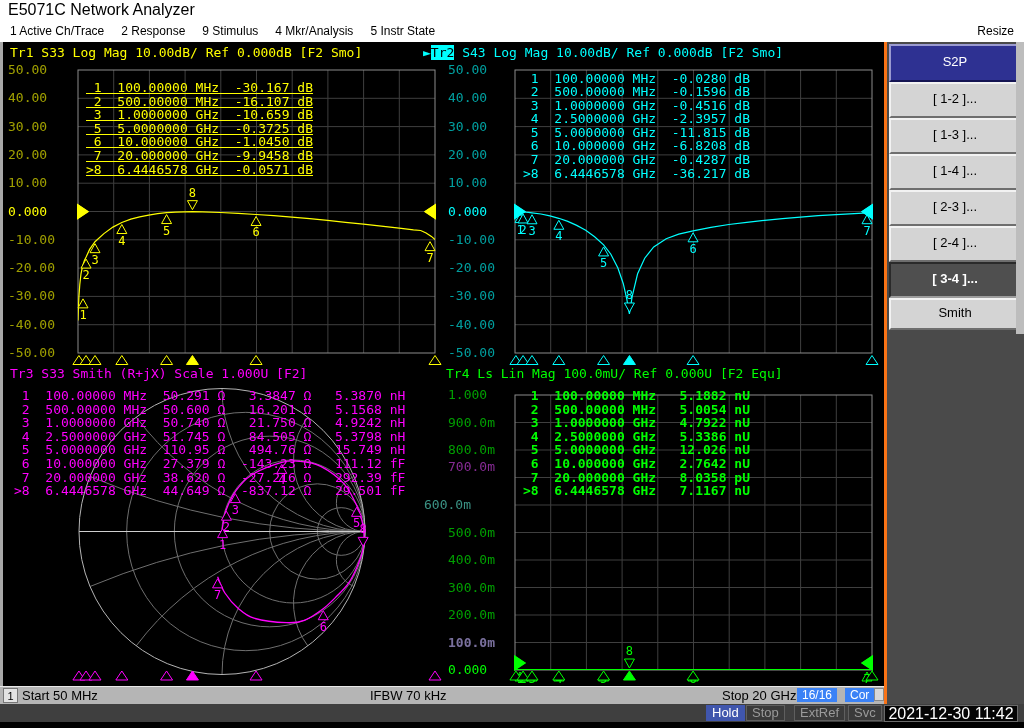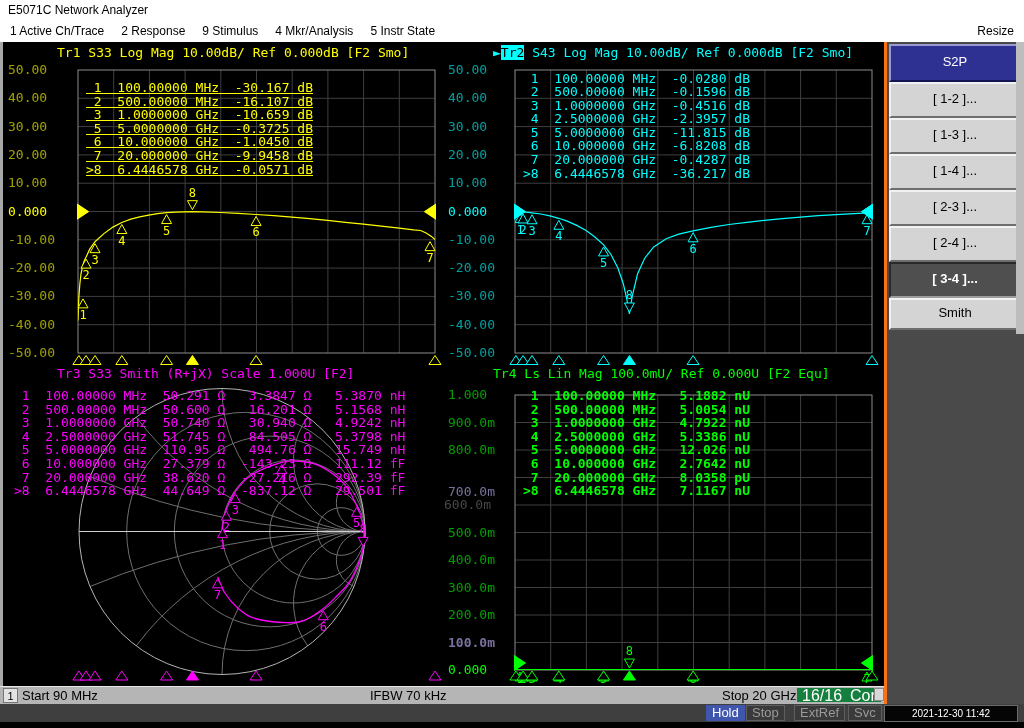--- a/index.html
+++ b/index.html
@@ -1,27 +1,27 @@
 <!DOCTYPE html>
 <html><head>
 <meta charset="utf-8">
 <style>
   html,body{margin:0;padding:0;background:#000;}
   .stage{position:relative;width:1024px;height:728px;background:#000;overflow:hidden;
          font-family:"Liberation Sans",sans-serif;}
   .titlebar{position:absolute;left:0;top:0;width:1024px;height:20px;background:#ffffff;
-            color:#000;font-size:12px;line-height:20px;padding-left:8px;box-sizing:border-box;}
+            color:#000;font-size:16px;line-height:20px;padding-left:8px;box-sizing:border-box;}
   .menubar{position:absolute;left:0;top:20px;width:1024px;height:22px;background:#ffffff;
            display:flex;align-items:center;gap:17px;padding:0 10px;box-sizing:border-box;
            font-size:12px;color:#000;}
   .menu-item{white-space:pre;cursor:default;}
   .resize{margin-left:auto;}
   .screen{position:absolute;left:0;top:42px;width:884px;height:644px;background:#000;}
   .edge-left{position:absolute;left:0;top:42px;width:3px;height:662px;background:#a8a8a8;}
-  .tr-title{position:absolute;font:13px "DejaVu Sans Mono",monospace;white-space:pre;height:14px;margin-left:47px;}
+  .tr-title{position:absolute;font:13px "DejaVu Sans Mono",monospace;white-space:pre;height:14px;}
   .tr-name.active{background:#00ffff;color:#000;}
   .tr-arrow{color:#00ffff;}
   .mtable{position:absolute;font:13px "DejaVu Sans Mono",monospace;line-height:13.6px;}
   .mrow{white-space:pre;height:13.6px;}
   .ytick{position:absolute;width:60px;text-align:left;font:13px "DejaVu Sans Mono",monospace;
          line-height:14px;opacity:.62;}
   .ytick.ref{opacity:1;}
   svg{position:absolute;left:0;top:0;}
   .sidebar{position:absolute;left:884px;top:42px;width:140px;height:662px;background:#4a4a4a;
            border-left:3px solid #f97316;box-sizing:border-box;}
@@ -29,51 +29,51 @@
         font-size:13px;text-align:center;line-height:30px;border:2px solid;
         border-color:#f2f2f2 #6e6e6e #6e6e6e #f2f2f2;cursor:pointer;}
   .skey.header{background:#2e3192;color:#fff;border-color:#9a9ad0 #141452 #141452 #9a9ad0;}
   .skey.pressed{background:#4f4f4f;color:#fff;border-color:#2a2a2a #9c9c9c #9c9c9c #2a2a2a;font-weight:bold;}
   .strip{position:absolute;right:0;top:0;width:8px;height:292px;background:#bdbdbd;}
   .status1{position:absolute;left:0;top:686px;width:884px;height:18px;background:#b5b5b5;
            border-top:1px solid #e8e8e8;box-sizing:border-box;font-size:13px;color:#000;}
   .status1 span{position:absolute;top:1px;line-height:15px;}
   .chbox{position:absolute;left:3px;top:2px;width:13px;height:13px;background:#e3e3e3;
          border:1px solid #777;font-size:11px;line-height:13px;text-align:center;}
-  .bluebadge{position:absolute;top:2px;height:14px;line-height:14px;background:#15803d;
-             color:#fff;font-size:16px;padding:0 5px;}
+  .bluebadge{position:absolute;top:2px;height:14px;line-height:14px;background:#3b82f6;
+             color:#fff;font-size:12px;padding:0 5px;}
   .lightbox{position:absolute;top:3px;width:8px;height:11px;background:#d8d8d8;border:1px solid #888;}
   .status2{position:absolute;left:0;top:704px;width:1024px;height:18px;background:#3f3f3f;}
   .hold{position:absolute;left:706px;top:1px;height:16px;line-height:16px;background:#4056ad;
         color:#fff;font-size:13px;padding:0 6px;}
   .dim{position:absolute;top:1px;height:14px;line-height:14px;background:#3a3a3a;color:#9a9a9a;
        font-size:13px;padding:0 5px;border:1px solid #5f5f5f;}
   .date{position:absolute;left:884px;top:1px;width:132px;height:15px;line-height:15px;
-        background:#050505;color:#fff;font-size:10px;text-align:center;border:1px solid #6a6a6a;}
+        background:#050505;color:#fff;font-size:16px;text-align:center;border:1px solid #6a6a6a;}
 </style>
 </head>
 <body>
 
 <div class="stage">
 
   <div class="titlebar">E5071C Network Analyzer</div>
 
   <div class="menubar">
     <span class="menu-item">1 Active Ch/Trace</span>
       <span class="menu-item">2 Response</span>
       <span class="menu-item">9 Stimulus</span>
       <span class="menu-item">4 Mkr/Analysis</span>
       <span class="menu-item">5 Instr State</span>
       <span class="menu-item resize">Resize</span>
   </div>
 
   <div class="screen">
 
     <div class="tr-title" style="left:10px;top:3px;color:#ffff00"><span class="tr-name">Tr1</span><span> S33 Log Mag 10.00dB/ Ref 0.000dB [F2 Smo]</span></div>
-    <div class="tr-title" style="left:446px;top:3px;color:#00ffff"><span class="tr-arrow">►</span><span class="tr-name active">Tr2</span><span> S43 Log Mag 10.00dB/ Ref 0.000dB [F2 Smo]</span></div>
+    <div class="tr-title" style="left:423px;top:3px;color:#00ffff"><span class="tr-arrow">►</span><span class="tr-name active">Tr2</span><span> S43 Log Mag 10.00dB/ Ref 0.000dB [F2 Smo]</span></div>
     <div class="tr-title" style="left:10px;top:324px;color:#ff00ff"><span class="tr-name">Tr3</span><span> S33 Smith (R+jX) Scale 1.000U [F2]</span></div>
     <div class="tr-title" style="left:446px;top:324px;color:#00ff00"><span class="tr-name">Tr4</span><span> Ls Lin Mag 100.0mU/ Ref 0.000U [F2 Equ]</span></div>
 
     <svg id="plots" width="884" height="644" viewBox="0 0 884 644">
         <defs>
           <clipPath id="clip-tr1">
             <rect x="78" y="28" width="357" height="283"></rect>
           </clipPath>
           <clipPath id="clip-tr2">
             <rect x="515" y="28" width="357" height="283"></rect>
@@ -376,22 +376,22 @@
         <div class="ytick" style="left: 448px; top: 190.8px; color: rgb(0, 255, 255);">-10.00</div>
         <div class="ytick" style="left: 448px; top: 219.1px; color: rgb(0, 255, 255);">-20.00</div>
         <div class="ytick" style="left: 448px; top: 247.4px; color: rgb(0, 255, 255);">-30.00</div>
         <div class="ytick" style="left: 448px; top: 275.7px; color: rgb(0, 255, 255);">-40.00</div>
         <div class="ytick" style="left: 448px; top: 304px; color: rgb(0, 255, 255);">-50.00</div>
       </div>
       <div>
         <div class="ytick" style="left: 448px; top: 346px; color: rgb(0, 255, 0);">1.000</div>
         <div class="ytick" style="left: 448px; top: 373.5px; color: rgb(0, 255, 0);">900.0m</div>
         <div class="ytick" style="left: 448px; top: 401px; color: rgb(0, 255, 0);">800.0m</div>
-        <div class="ytick" style="left: 448px; top: 443px; color: #c4b5fd;">700.0m</div>
-        <div class="ytick" style="left: 444px; top: 456px; color: #737373;">600.0m</div>
+        <div class="ytick" style="left: 448px; top: 418px; color: #d946ef;">700.0m</div>
+        <div class="ytick" style="left: 424px; top: 456px; color: #5eead4;">600.0m</div>
         <div class="ytick" style="left: 448px; top: 483.5px; color: rgb(0, 255, 0);">500.0m</div>
         <div class="ytick" style="left: 448px; top: 511px; color: rgb(0, 255, 0);">400.0m</div>
         <div class="ytick" style="left: 448px; top: 538.5px; color: rgb(0, 255, 0);">300.0m</div>
         <div class="ytick" style="left: 448px; top: 566px; color: rgb(0, 255, 0);">200.0m</div>
         <div class="ytick" style="left: 448px; top: 593.5px; color: #c4b5fd; font-weight: bold;">100.0m</div>
         <div class="ytick ref" style="left: 448px; top: 621px; color: rgb(0, 255, 0);">0.000</div>
       </div>
       <div class="mtable" style="left: 86px; top: 39px; color: rgb(255, 255, 0); text-decoration: underline;">
         <div class="mrow"> 1  100.00000 MHz  -30.167 dB</div>
         <div class="mrow"> 2  500.00000 MHz  -16.107 dB</div>
@@ -407,21 +407,21 @@
         <div class="mrow"> 3  1.0000000 GHz  -0.4516 dB</div>
         <div class="mrow"> 4  2.5000000 GHz  -2.3957 dB</div>
         <div class="mrow"> 5  5.0000000 GHz  -11.815 dB</div>
         <div class="mrow"> 6  10.000000 GHz  -6.8208 dB</div>
         <div class="mrow"> 7  20.000000 GHz  -0.4287 dB</div>
         <div class="mrow">&gt;8  6.4446578 GHz  -36.217 dB</div>
       </div>
       <div class="mtable" style="left: 14px; top: 347px; color: rgb(255, 0, 255);">
         <div class="mrow"> 1  100.00000 MHz  50.291 Ω   3.3847 Ω   5.3870 nH</div>
         <div class="mrow"> 2  500.00000 MHz  50.600 Ω   16.201 Ω   5.1568 nH</div>
-        <div class="mrow"> 3  1.0000000 GHz  50.740 Ω   30.940 Ω   4.9242 nH</div>
+        <div class="mrow"> 3  1.0000000 GHz  50.740 Ω   21.750 Ω   4.9242 nH</div>
         <div class="mrow"> 4  2.5000000 GHz  51.745 Ω   84.505 Ω   5.3798 nH</div>
         <div class="mrow"> 5  5.0000000 GHz  110.95 Ω   494.76 Ω   15.749 nH</div>
         <div class="mrow"> 6  10.000000 GHz  27.379 Ω  -143.23 Ω   111.12 fF</div>
         <div class="mrow"> 7  20.000000 GHz  38.620 Ω  -27.216 Ω   292.39 fF</div>
         <div class="mrow">&gt;8  6.4446578 GHz  44.649 Ω  -837.12 Ω   29.501 fF</div>
       </div>
       <div class="mtable" style="left: 523px; top: 347px; color: rgb(0, 255, 0); font-weight: bold;">
         <div class="mrow"> 1  100.00000 MHz   5.1882 nU</div>
         <div class="mrow"> 2  500.00000 MHz   5.0054 nU</div>
         <div class="mrow"> 3  1.0000000 GHz   4.7922 nU</div>
@@ -444,21 +444,21 @@
         <div class="skey" style="top: 148px;">[ 2-3 ]...</div>
         <div class="skey" style="top: 184px;">[ 2-4 ]...</div>
         <div class="skey pressed" style="top: 220px;">[ 3-4 ]...</div>
         <div class="skey" style="top: 256px; height: 28px; line-height: 26px;">Smith</div>
       </div>
     <div class="strip"></div>
   </div>
 
   <div class="status1">
     <span class="chbox">1</span>
-    <span style="left:22px">Start 90 MHz</span>
+    <span style="left:22px">Start 50 MHz</span>
     <span style="left:370px">IFBW 70 kHz</span>
     <span style="left:722px">Stop 20 GHz</span>
     <span class="bluebadge" style="left:797px">16/16</span>
     <span class="bluebadge" style="left:845px">Cor</span>
     <span class="lightbox" style="left:874px"></span>
   </div>
 
   <div class="status2">
     <span class="hold">Hold</span>
     <span class="dim" style="left:746px">Stop</span>

